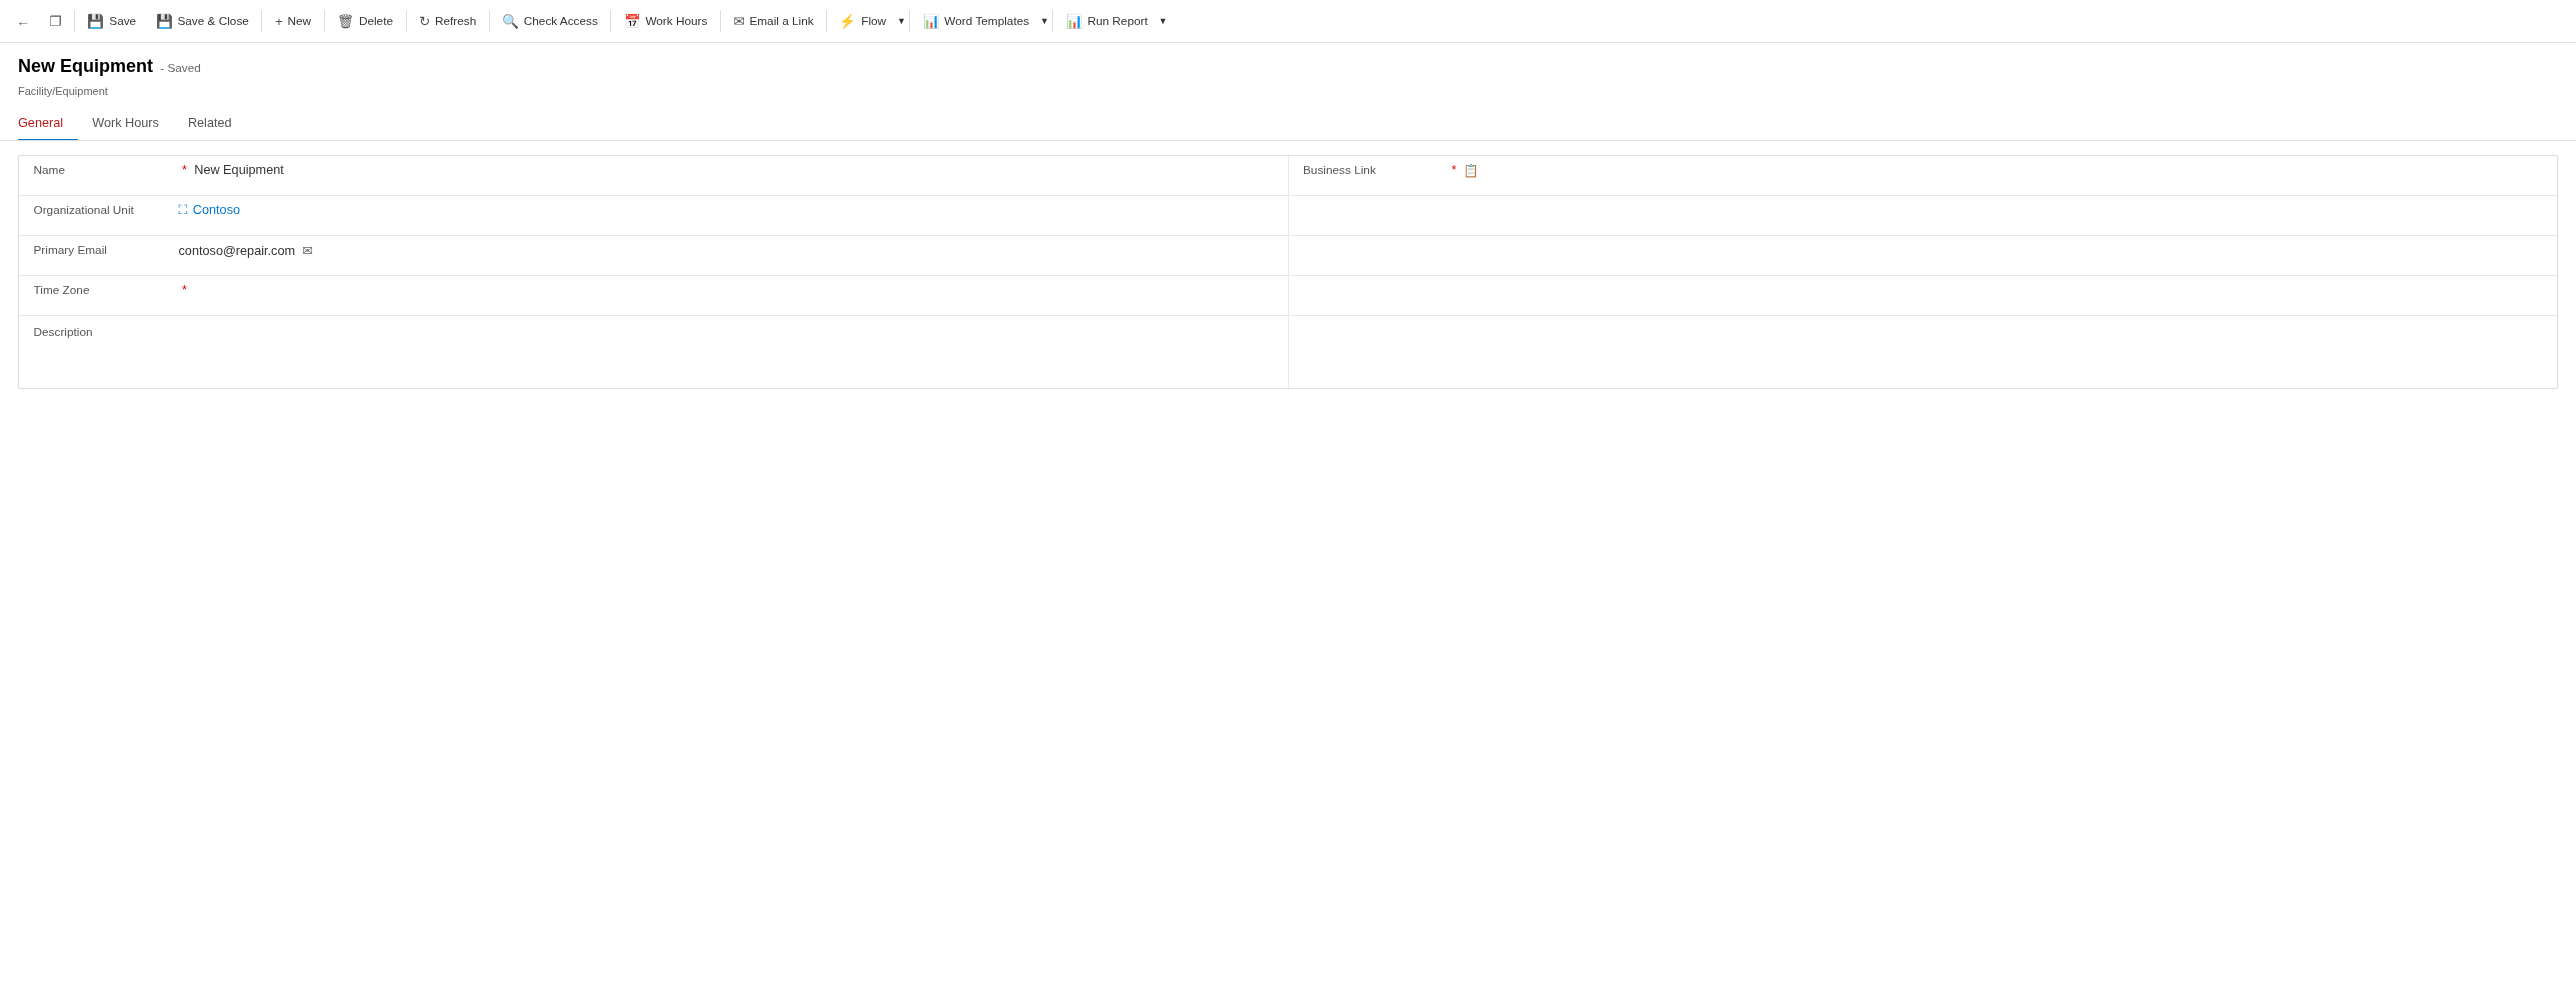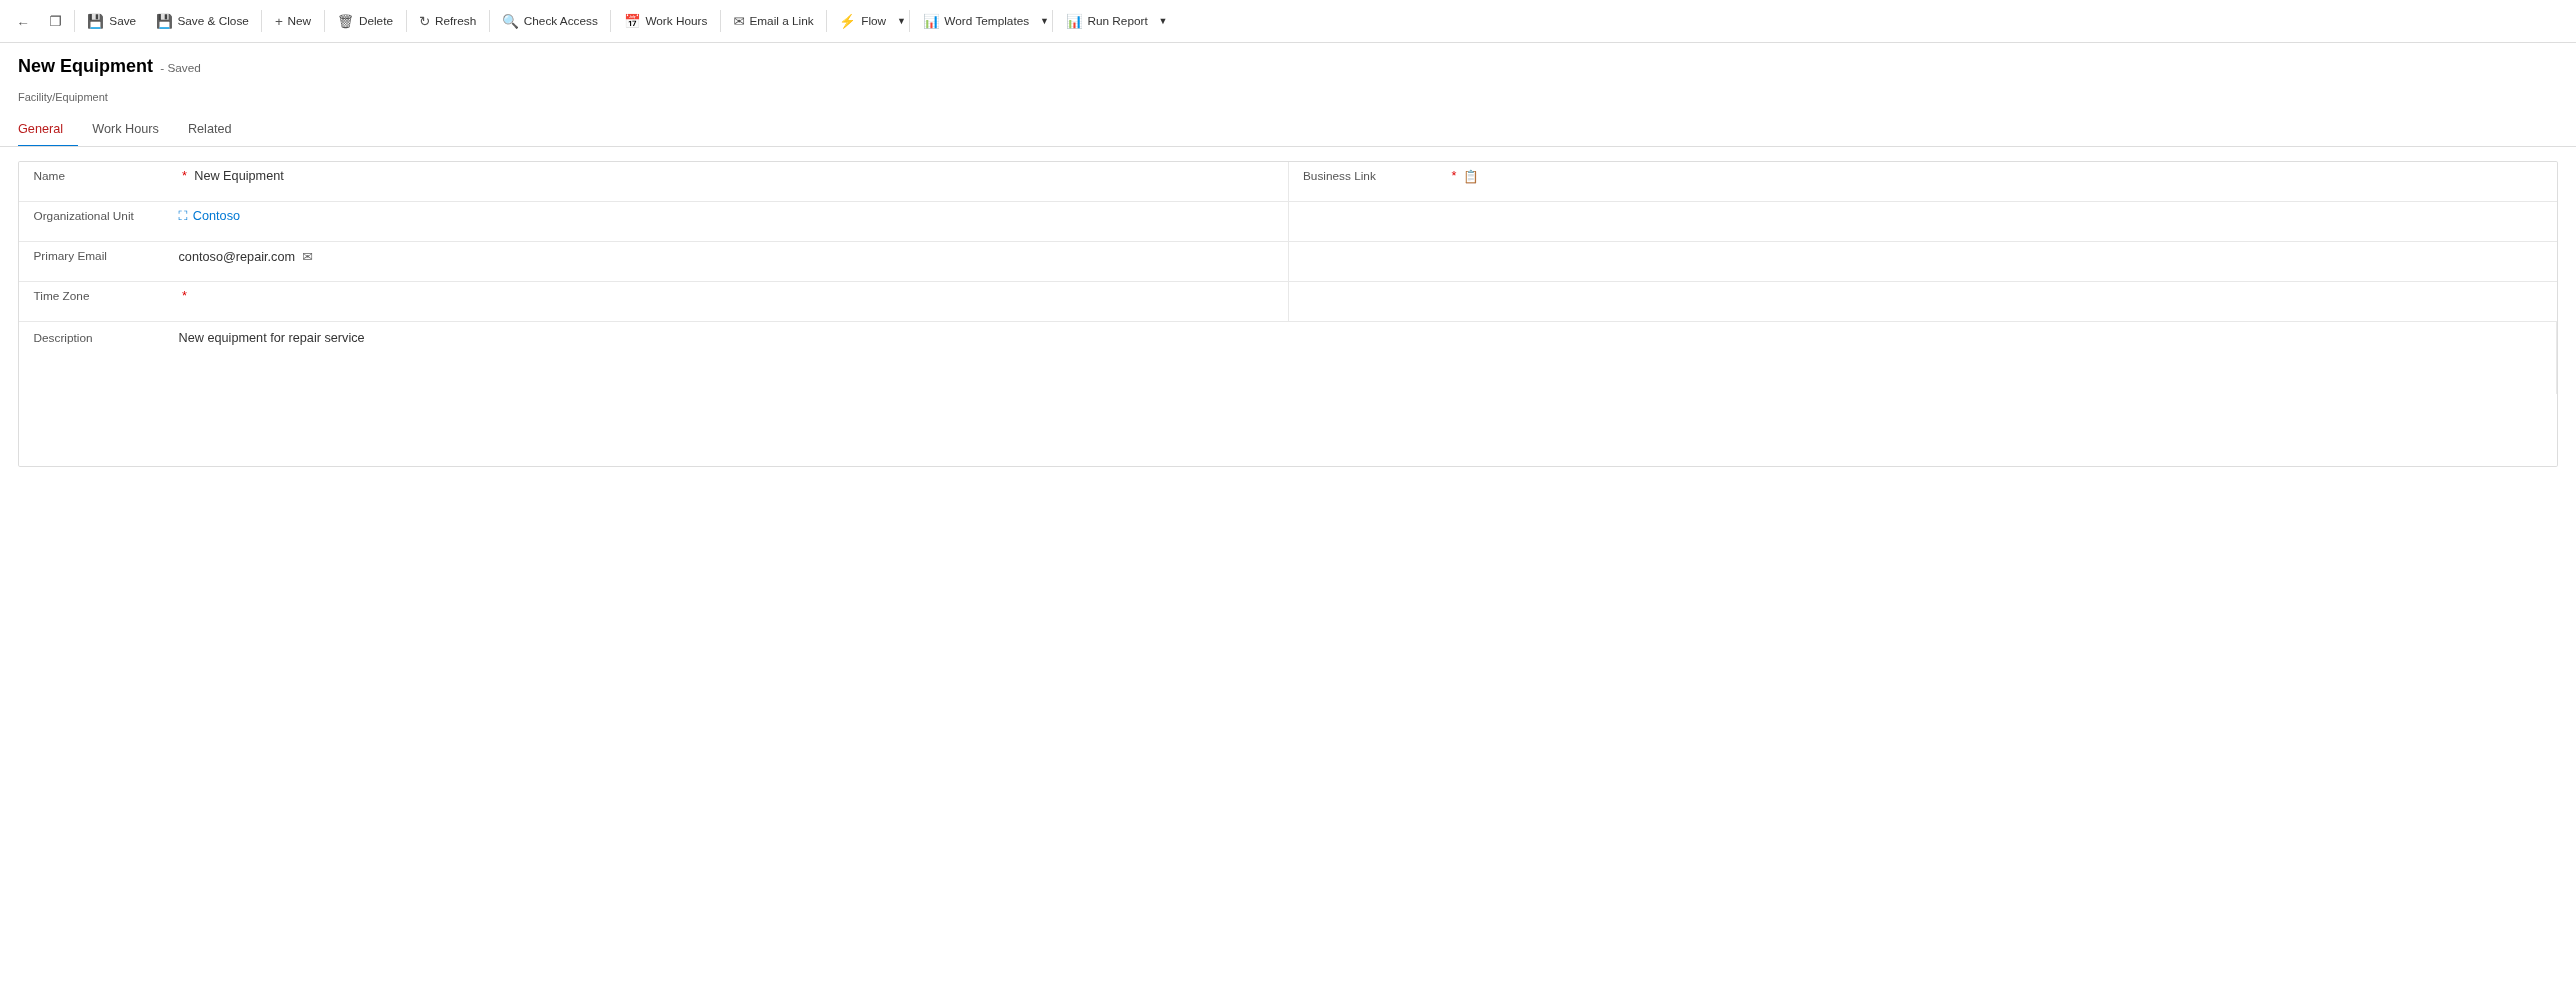--- a/index.html
+++ b/index.html
@@ -33,21 +33,21 @@
     .toolbar-btn-with-arrow { display: flex; align-items: center; }
     .toolbar-btn-with-arrow .arrow { font-size: 9px; margin-left: 1.8px; }
 
     
     .page-header {
       padding: 12.7px 18px 5.4px 18px;
     }
     .page-title-row { display: flex; align-items: baseline; gap: 7.2px; }
     .page-title { font-size: 18px; font-weight: 600; color: #000; }
     .page-saved { font-size: 11.8px; color: #666; }
-    .page-subtitle { font-size: 11px; color: #666; margin-top: 14px; }
+    .page-subtitle { font-size: 11px; color: #666; margin-top: 8px; }
 
     
     .tabs {
       display: flex;
       padding: 0 18px;
       border-bottom: 0.9px solid #ddd;
       margin-top: 7.2px;
     }
     .tab {
       padding: 7.2px 14.5px 9px 0;
@@ -69,21 +69,21 @@
       margin: 14.5px 18px;
       border: 0.9px solid #ddd;
       border-radius: 1.8px;
     }
     .form-row {
       display: flex;
       align-items: stretch;
       border-bottom: 0.9px solid #e8e8e8;
       min-height: 40px;
     }
-    .form-row:last-child { border-bottom: none; flex-direction: column; }
+    .form-row:last-child { border-bottom: none; }
     .form-col {
       display: flex;
       align-items: flex-start;
       flex: 1;
       padding: 7.2px 14.5px;
     }
     .form-col.left { border-right: 0.9px solid #e8e8e8; }
     .field-label {
       width: 145px;
       min-width: 145px;
@@ -240,19 +240,18 @@
     <div class="form-col left">
       <span class="field-label">Time Zone</span>
       <span class="field-required">*</span>
     </div>
     <div class="form-col"></div>
   </div>
 
   <div class="form-row description-row">
     <div class="form-col left">
       <span class="field-label">Description</span>
-      <span class="field-value">New equipment for repair service</span>
     </div>
     <div class="form-col"></div>
   </div>
 
 </div>
 
 
 </body></html>

